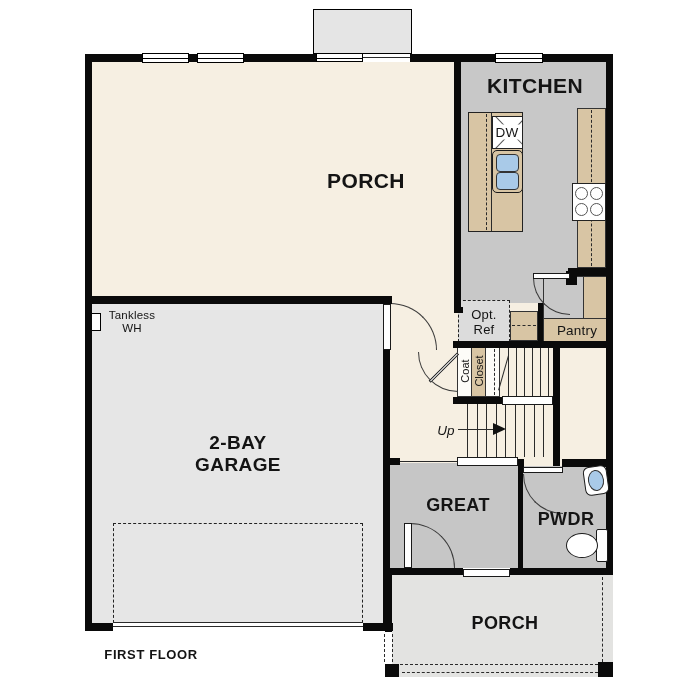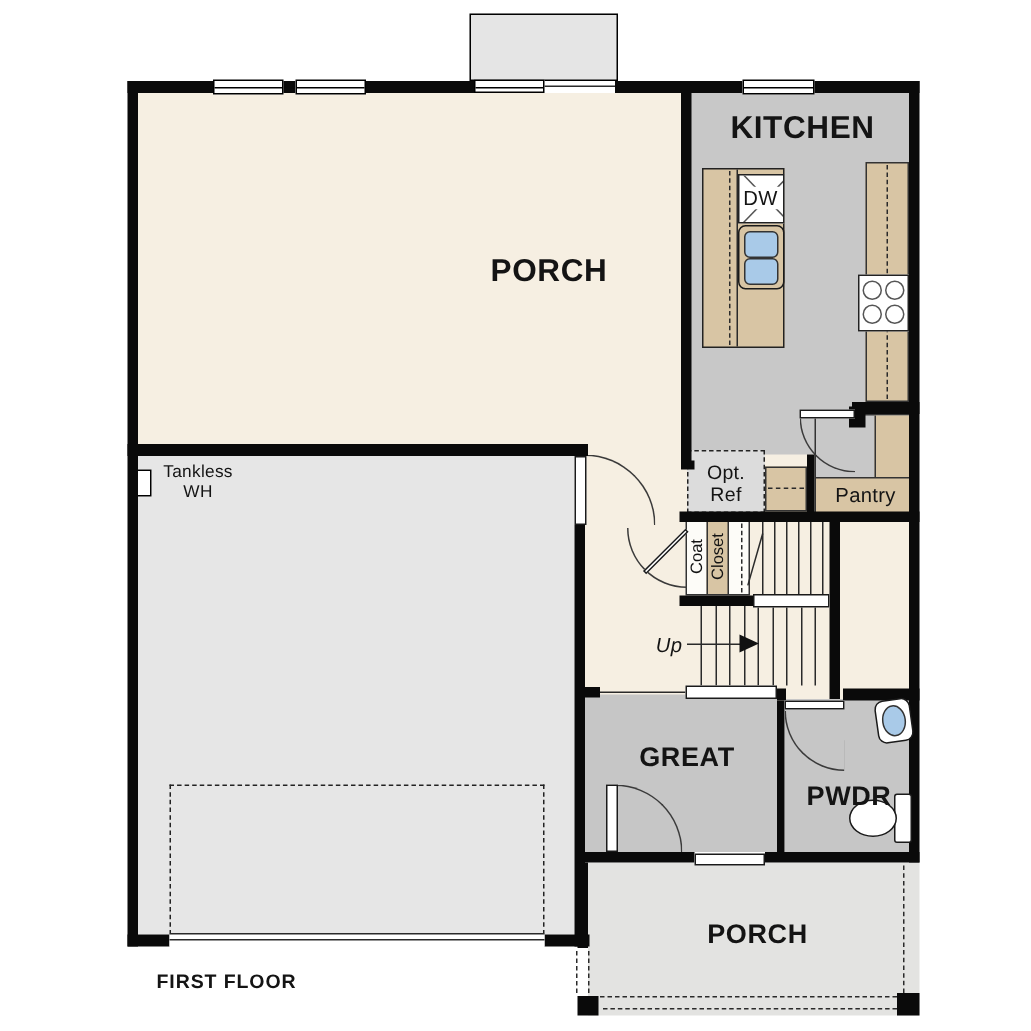--- a/index.html
+++ b/index.html
@@ -179,22 +179,26 @@
   <div class="dv" style="left:602px;top:577px;height:85px;"></div>
   <div class="dh" style="left:400px;top:664px;width:198px;"></div>
   <div class="dh" style="left:402px;top:672px;width:196px;"></div>
   <div class="dv" style="left:384px;top:634px;height:28px;"></div>
   <div class="dv" style="left:392px;top:634px;height:28px;"></div>
   <div class="post" style="left:598px;top:662px;width:15px;height:15px;"></div>
   <div class="post" style="left:385px;top:664px;width:14px;height:13px;"></div>
 
   <div class="lbl" style="left:366px;top:181px;font-size:21px;">PORCH</div>
   <div class="lbl" style="left:535px;top:86px;font-size:21px;">KITCHEN</div>
+  <div class="lbl" style="left:238px;top:454px;font-size:19px;line-height:22px;">
+    <div>2-BAY</div>
+    <div>GARAGE</div>
+  </div>
   <div class="lbl" style="left:458px;top:505px;font-size:18px;">GREAT</div>
-  <div class="lbl" style="left:566px;top:519px;font-size:18px;margin-top:12px;">PWDR</div>
+  <div class="lbl" style="left:566px;top:519px;font-size:18px;">PWDR</div>
   <div class="lbl" style="left:505px;top:623px;font-size:18px;">PORCH</div>
   <div class="lbl sm" style="left:577px;top:330px;font-size:13.5px;">Pantry</div>
   <div class="lbl sm" style="left:484px;top:322px;font-size:13px;line-height:15px;">
     <div>Opt.</div>
     <div>Ref</div>
   </div>
   <div class="lbl sm" style="left:132px;top:322px;font-size:11.5px;line-height:13px;">
     <div>Tankless</div>
     <div>WH</div>
   </div>

